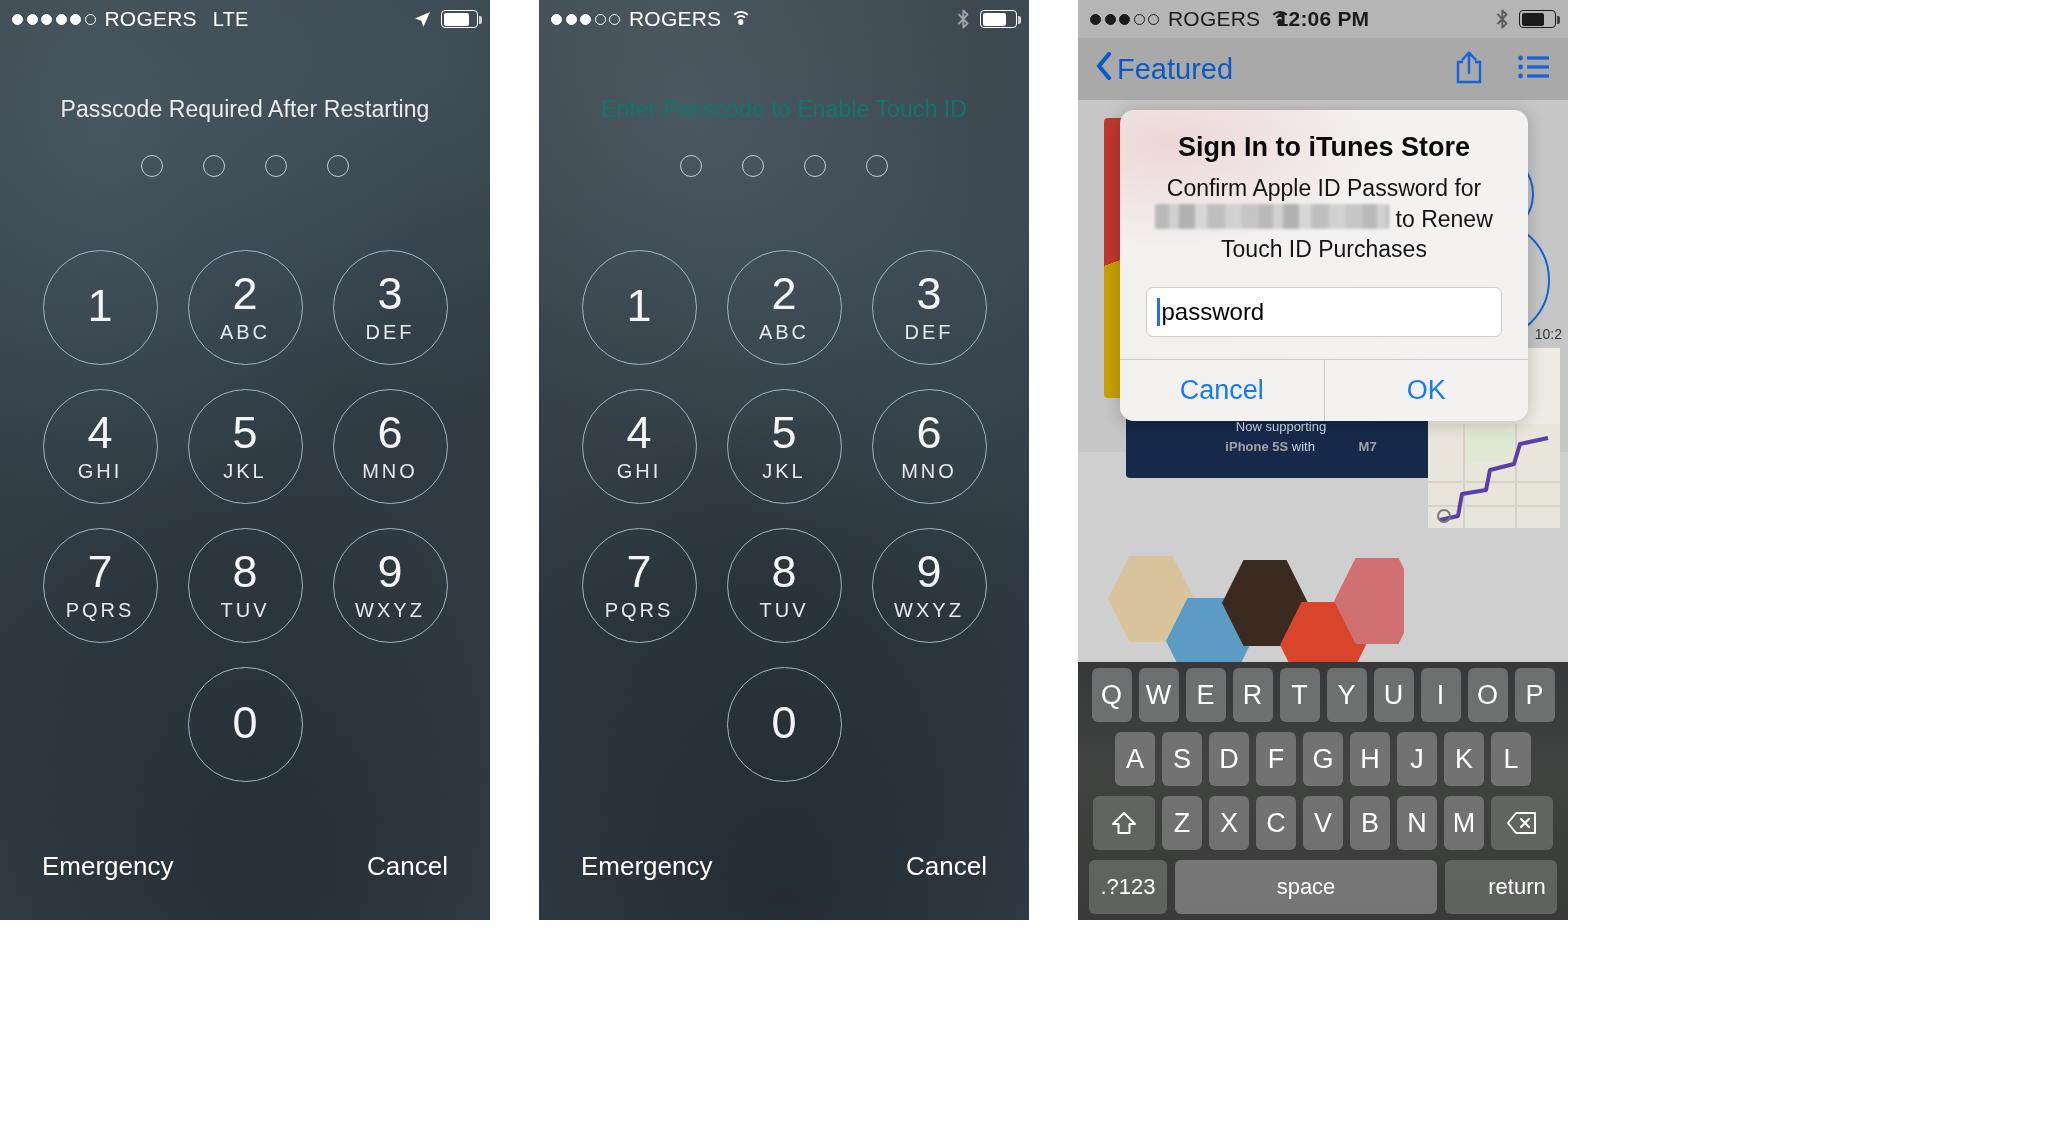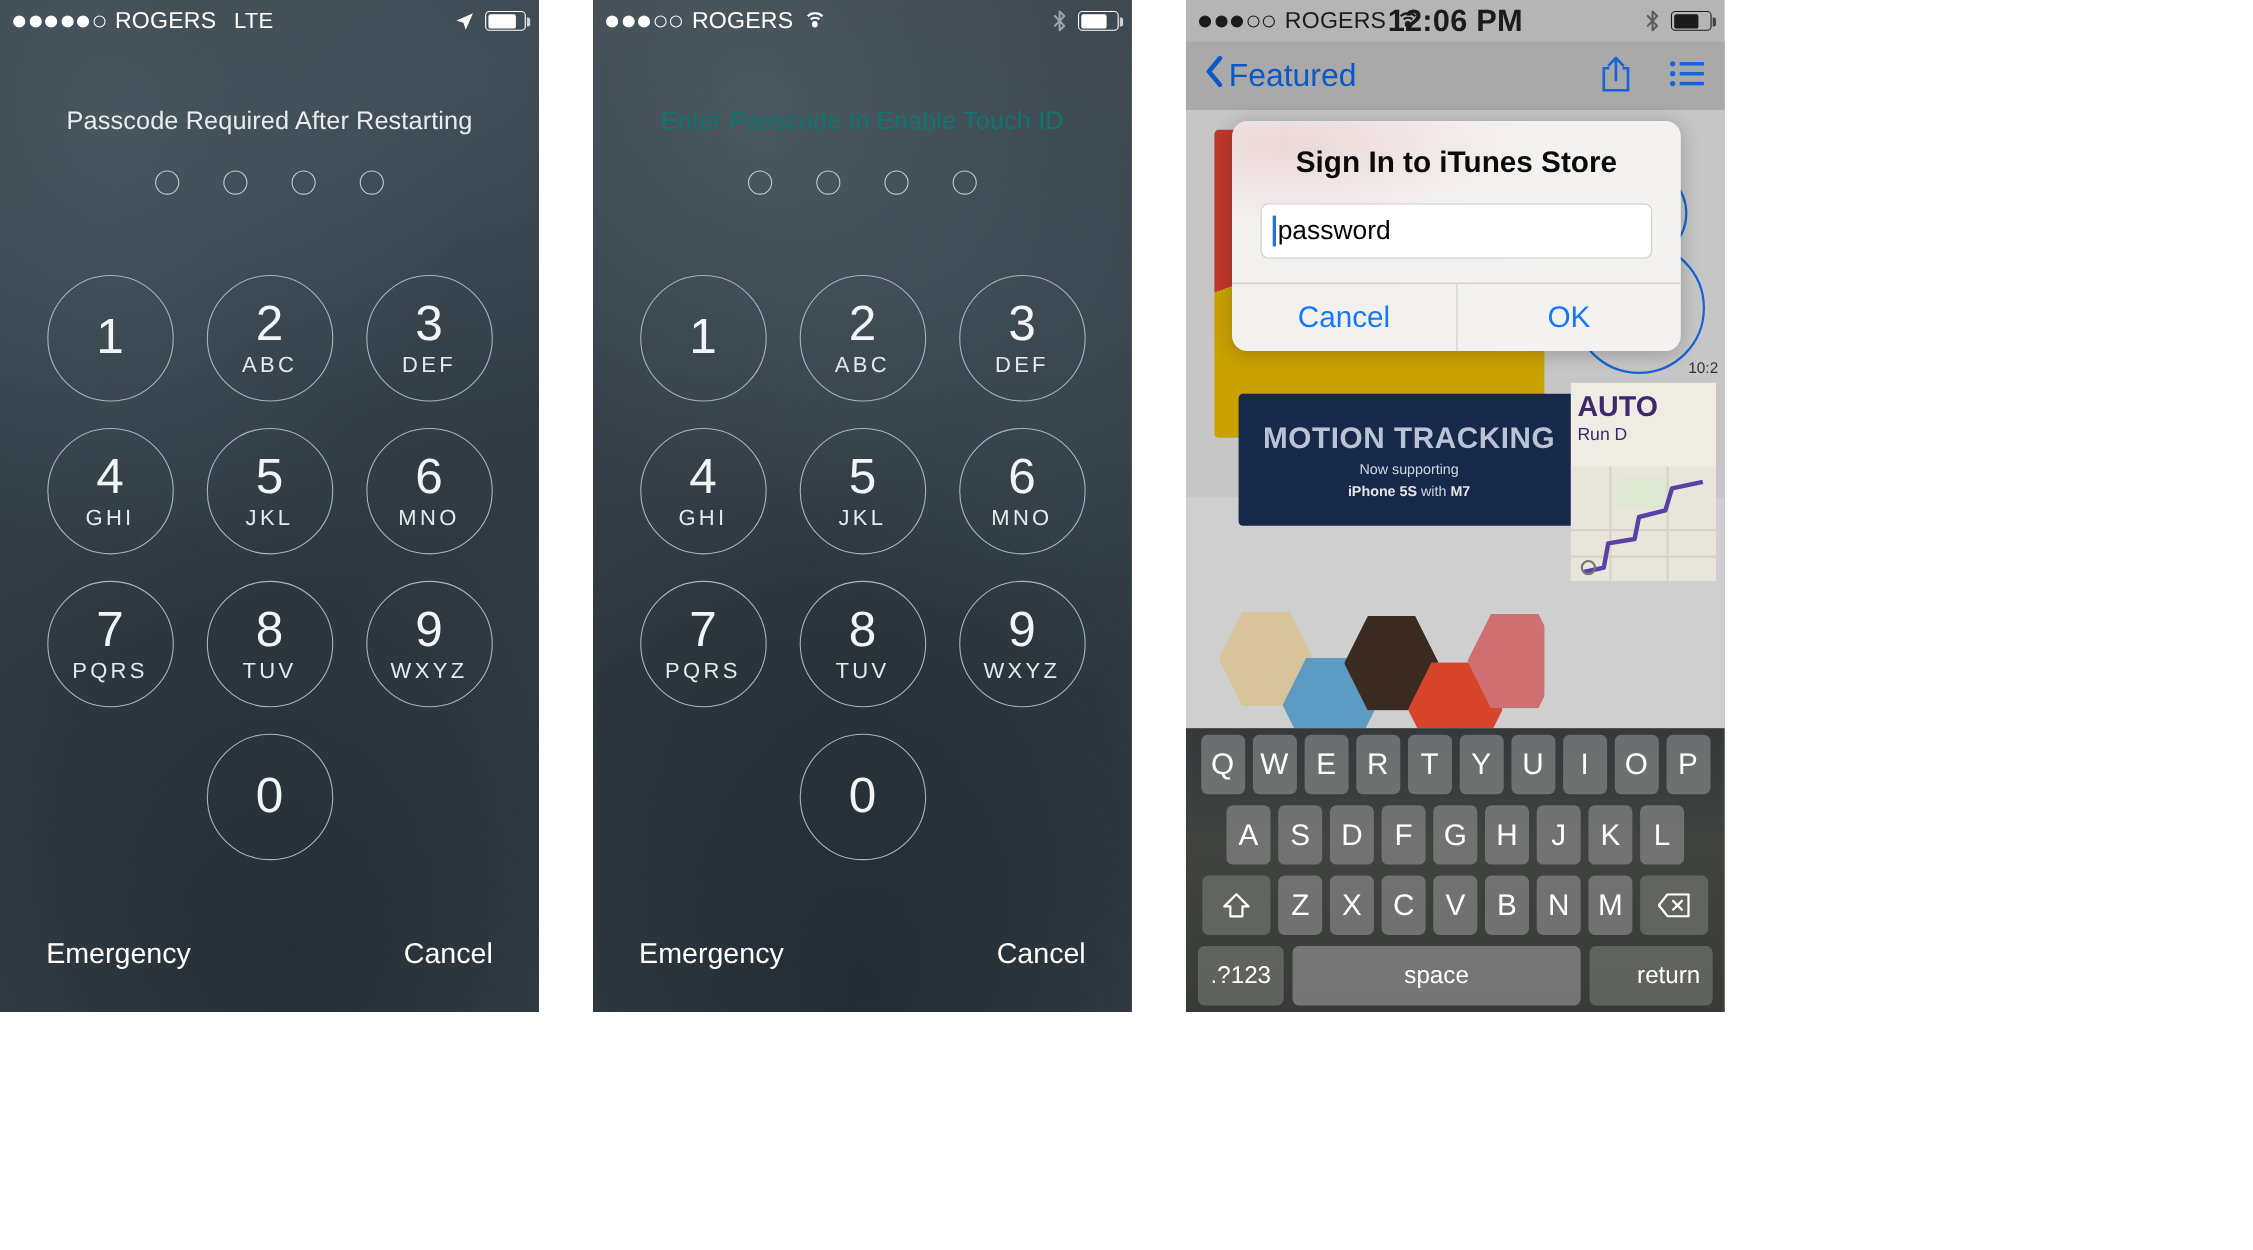--- a/index.html
+++ b/index.html
@@ -33,21 +33,21 @@
 
   
   .statusbar {
     position:absolute; top:0; left:0; right:0; height:38px;
     display:flex; align-items:center; padding:0 12px;
     color:#fff; font-size:21px; letter-spacing:.2px; z-index:5;
   }
   .statusbar.dark-text { color:#1b1b1b; }
   .sb-left { display:flex; align-items:center; gap:9px; }
   .sb-right { margin-left:auto; display:flex; align-items:center; gap:10px; }
-  .sb-mid { position:absolute; left:0; right:0; text-align:center; font-weight:bold; font-size:28px; pointer-events:none; }
+  .sb-mid { position:absolute; left:0; right:0; text-align:center; font-weight:bold; font-size:21px; pointer-events:none; }
 
   .dots { display:flex; align-items:center; gap:3.5px; }
   .dot { width:11px; height:11px; border-radius:50%; border:1.6px solid currentColor; }
   .dot.on { background:currentColor; }
 
   .carrier { font-size:21px; }
   .lte { font-size:20px; margin-left:7px; }
 
   .wifi { width:21px; height:16px; position:relative; }
   .wifi i { position:absolute; left:50%; border:2.4px solid currentColor; border-bottom-color:transparent;
@@ -101,21 +101,21 @@
             background:linear-gradient(160deg,#c0392b 0%, #c0392b 38%, #c9a200 38%, #c9a200 100%); }
   .roundbtn { position:absolute; border:2.5px solid #1565d8; border-radius:50%; }
 
   .shelf { position:absolute; left:0; right:0; bottom:0; height:210px; background:#cfcfcf; }
 
   .promo { position:absolute; left:48px; top:258px; width:310px; height:120px;
            background:#16294a; border-radius:4px; color:#cfd6e2; text-align:center;
            display:flex; flex-direction:column; justify-content:center; gap:5px; }
   .promo .big { font-size:27px; font-weight:bold; color:#b9c3d3; letter-spacing:.5px; }
   .promo .sm { font-size:13px; }
-  .promo .sm b { color:#e5e5e5; }
+  .promo .sm b { color:#a3a3a3;margin-left:40px; }
 
   .maptile { position:absolute; right:8px; top:248px; width:132px; height:180px; background:#efece4; overflow:hidden; }
   .maptile .title { font-size:26px; font-weight:bold; color:#3a2a6b; padding:6px 0 0 6px; }
   .maptile .sub { font-size:16px; color:#3a2a6b; padding:2px 0 0 6px; }
   .maptile .green { position:absolute; left:0; bottom:0; width:100%; height:104px;
                     background:linear-gradient(180deg,#e9e7dc 0%, #dfe7d4 40%, #e6e3d8 100%); }
   .route { position:absolute; stroke:#5b3fa8; stroke-width:4; fill:none; }
 
   .timestamp { position:absolute; right:6px; top:226px; font-size:14px; color:#333; }
 
@@ -459,20 +459,26 @@
             <path class="route" d="M12 96 L30 92 L34 70 L58 66 L62 46 L86 40 L92 20 L120 14" stroke="#5b3fa8" stroke-width="4" fill="none" stroke-linejoin="round"></path>
             <circle cx="16" cy="92" r="6" fill="none" stroke="#777" stroke-width="2"></circle>
           </svg>
         </div>
       </div>
     </div>
 
     <div class="alert">
       <div class="alert-inner">
         <h1>Sign In to iTunes Store</h1>
+        <p>
+          <span>Confirm Apple ID Password for</span><br>
+          <span class="blurline"></span>
+          <span>to Renew</span><br>
+          <span>Touch ID Purchases</span>
+        </p>
         <div class="pwfield">
           <span class="caret"></span>
           <span class="ph">password</span>
         </div>
       </div>
       <div class="alert-actions">
         <div class="btn">Cancel</div>
         <div class="btn sep">OK</div>
       </div>
     </div>

